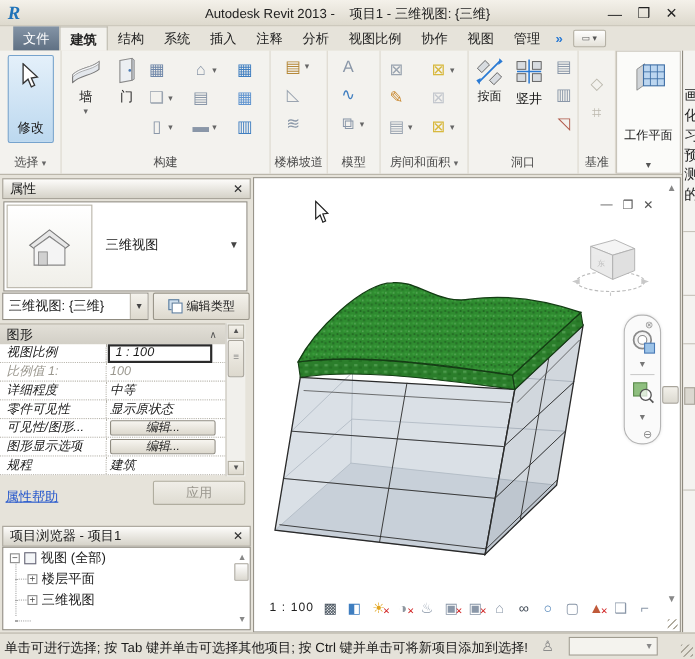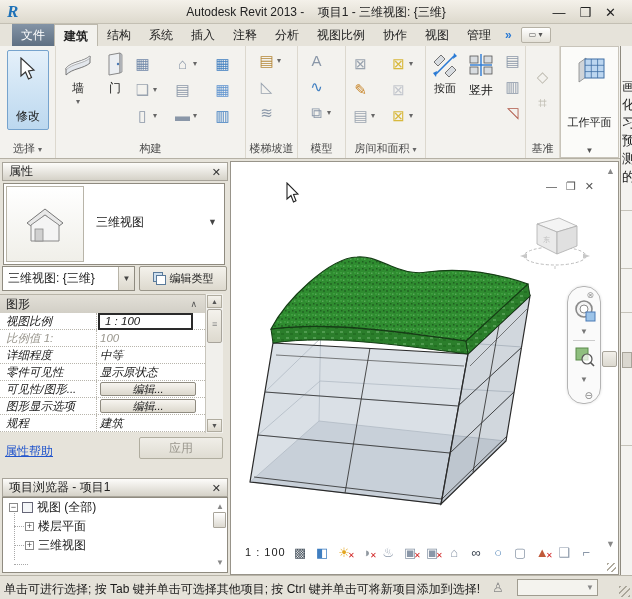--- a/index.html
+++ b/index.html
@@ -275,20 +275,21 @@
         <span class="gcell">
           <span class="ricon" style="color: rgb(138, 151, 168);">▤</span>
         </span>
         <span class="gcell">
           <span class="ricon" style="color: rgb(138, 151, 168);">▥</span>
         </span>
         <span class="gcell">
           <span class="ricon" style="color: rgb(176, 90, 74);">◹</span>
         </span>
       </div>
+    <div class="plabel">洞口</div>
   </div>
   <div class="panel" style="left:526px;width:34px;">
     <div class="vstack" id="datumStack" style="left:8px;top:22px;">
         <span class="gcell">
           <span class="ricon" style="color: rgb(188, 185, 174);">◇</span>
         </span>
         <span class="gcell">
           <span class="ricon" style="color: rgb(188, 185, 174);">⌗</span>
         </span>
       </div>

